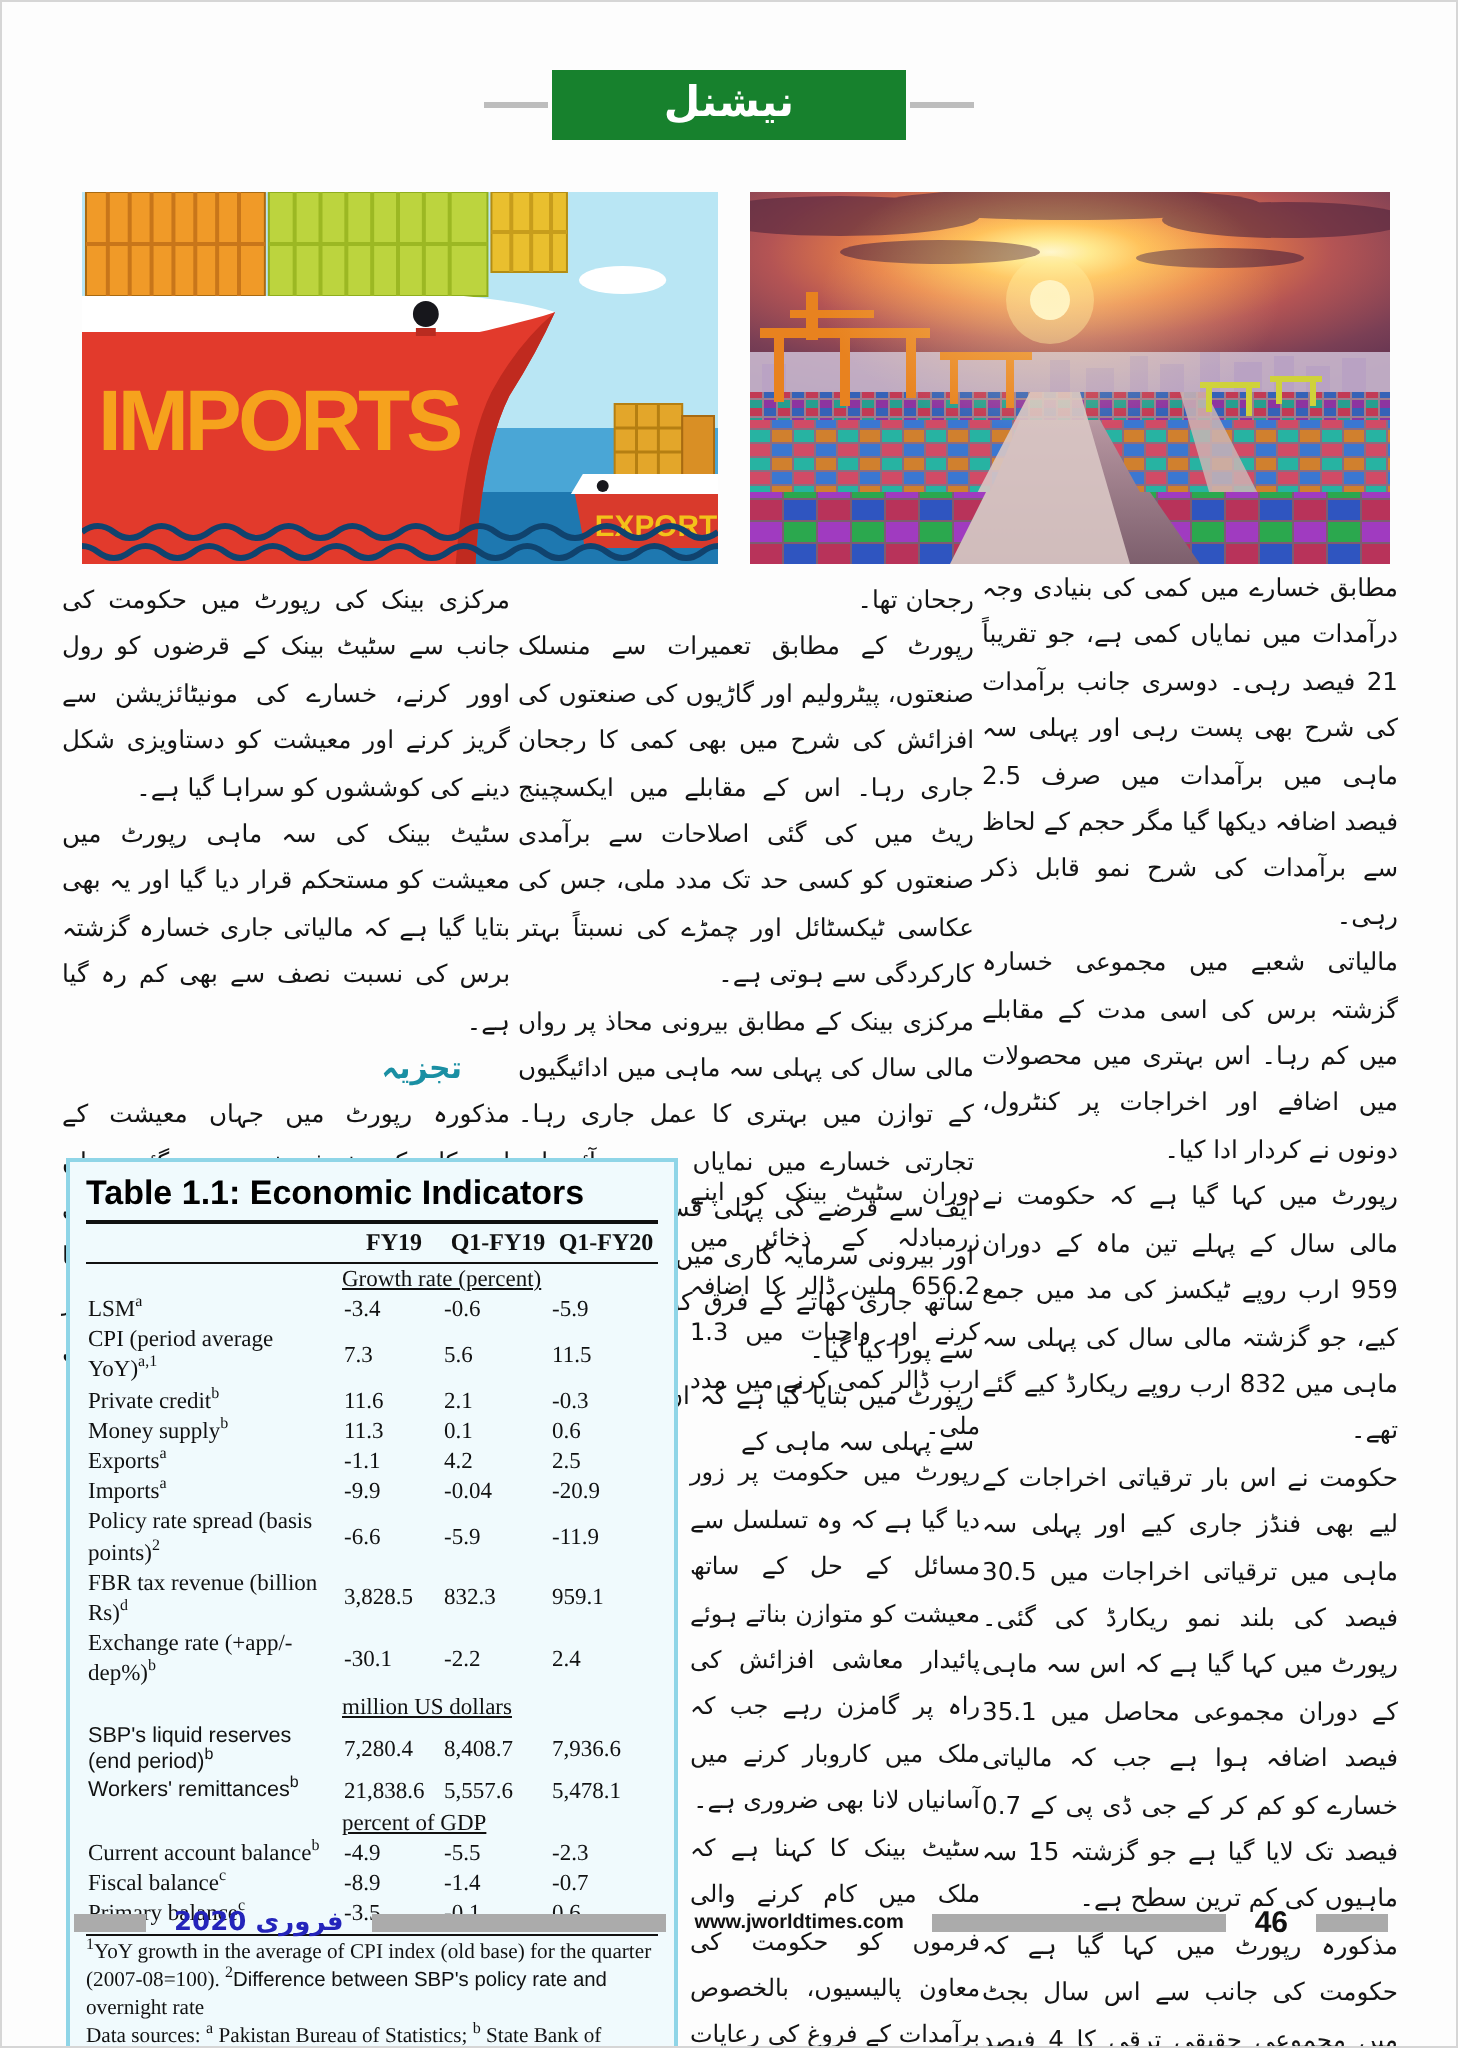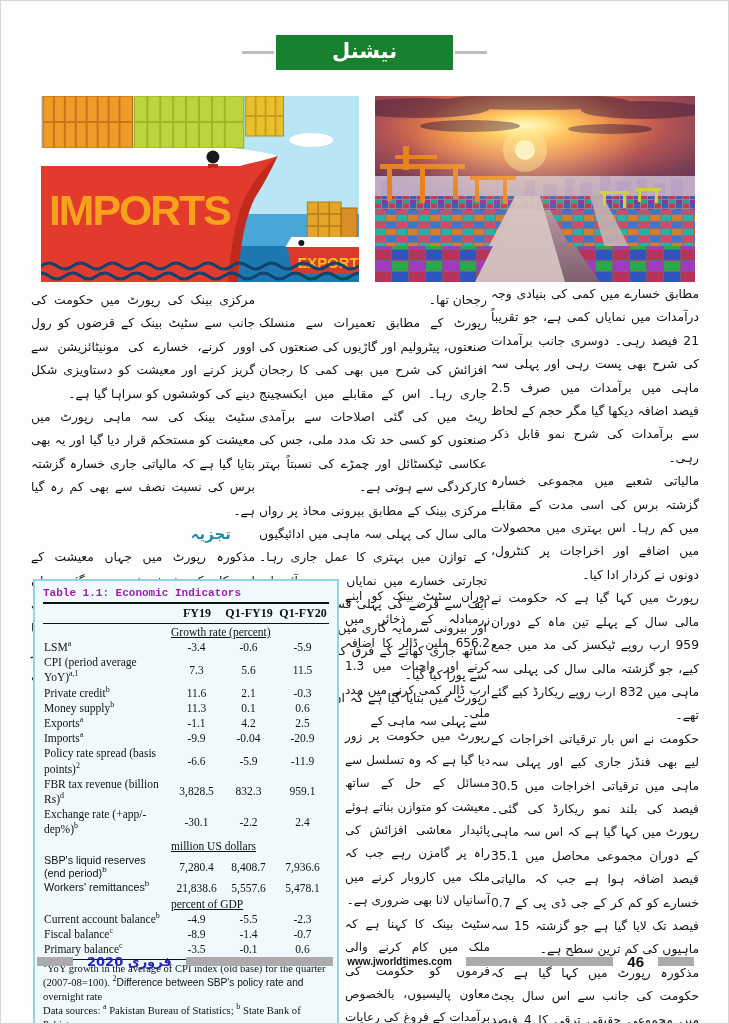--- a/index.html
+++ b/index.html
@@ -25,29 +25,29 @@
   #col1{left:30px;top:288px;width:224px;}
   #col2a{left:258px;top:288px;width:228px;}
   #col2b{left:344px;top:584px;width:145px;font-size:12px;}
   #col3{left:490px;top:282px;width:208px;}
   .tajzia{color:#1a8fa3;font-weight:bold;font-size:15px;text-align:right;padding-left:0;
           padding-right:24px;line-height:23.4px;}
 
   
   .tbl{position:absolute;left:32px;top:578px;width:306px;box-sizing:border-box;
        background:#f0fafd;border:2px solid #8fd5e7;padding:6px 8px 6px;}
-  .tbl-title{font-family:Liberation Mono, monospace;font-weight:bold;font-size:11px;
-             border-bottom:2px solid #111;padding-bottom:3px;color:#a21caf;}
+  .tbl-title{font-family:Liberation Sans, sans-serif;font-weight:bold;font-size:17px;
+             border-bottom:2px solid #111;padding-bottom:3px;color:#000000;}
   table.econ{width:100%;border-collapse:collapse;font-family:"Liberation Serif",serif;
              font-size:11.5px;color:#111;}
   .econ th{font-weight:bold;font-size:12px;border-bottom:1px solid #111;
            padding:2px 0 2px 2px;white-space:nowrap;}
   .econ th.lab-h{text-align:left;}
   .econ td{padding:0 0 0 1px;line-height:15.2px;vertical-align:middle;}
-  .econ td.num{text-align:center;white-space:nowrap;}
+  .econ td.num{text-align:left;white-space:nowrap;}
   .econ td.lab{padding-right:2px;}
   .econ td.sanslab{font-family:"Liberation Sans",sans-serif;font-size:10.8px;line-height:13.5px;}
   .sec-row td{padding-left:128px;line-height:16px;}
   .sec-row .sec{text-decoration:underline;white-space:nowrap;}
   sup{font-size:8px;line-height:0;}
   .fnotes{border-top:1px solid #111;margin-top:2px;padding-top:2px;
           font-family:"Liberation Serif",serif;font-size:10.6px;line-height:13.8px;color:#111;}
   .fnotes .sans{font-family:"Liberation Sans",sans-serif;font-size:10.2px;}
 
   

